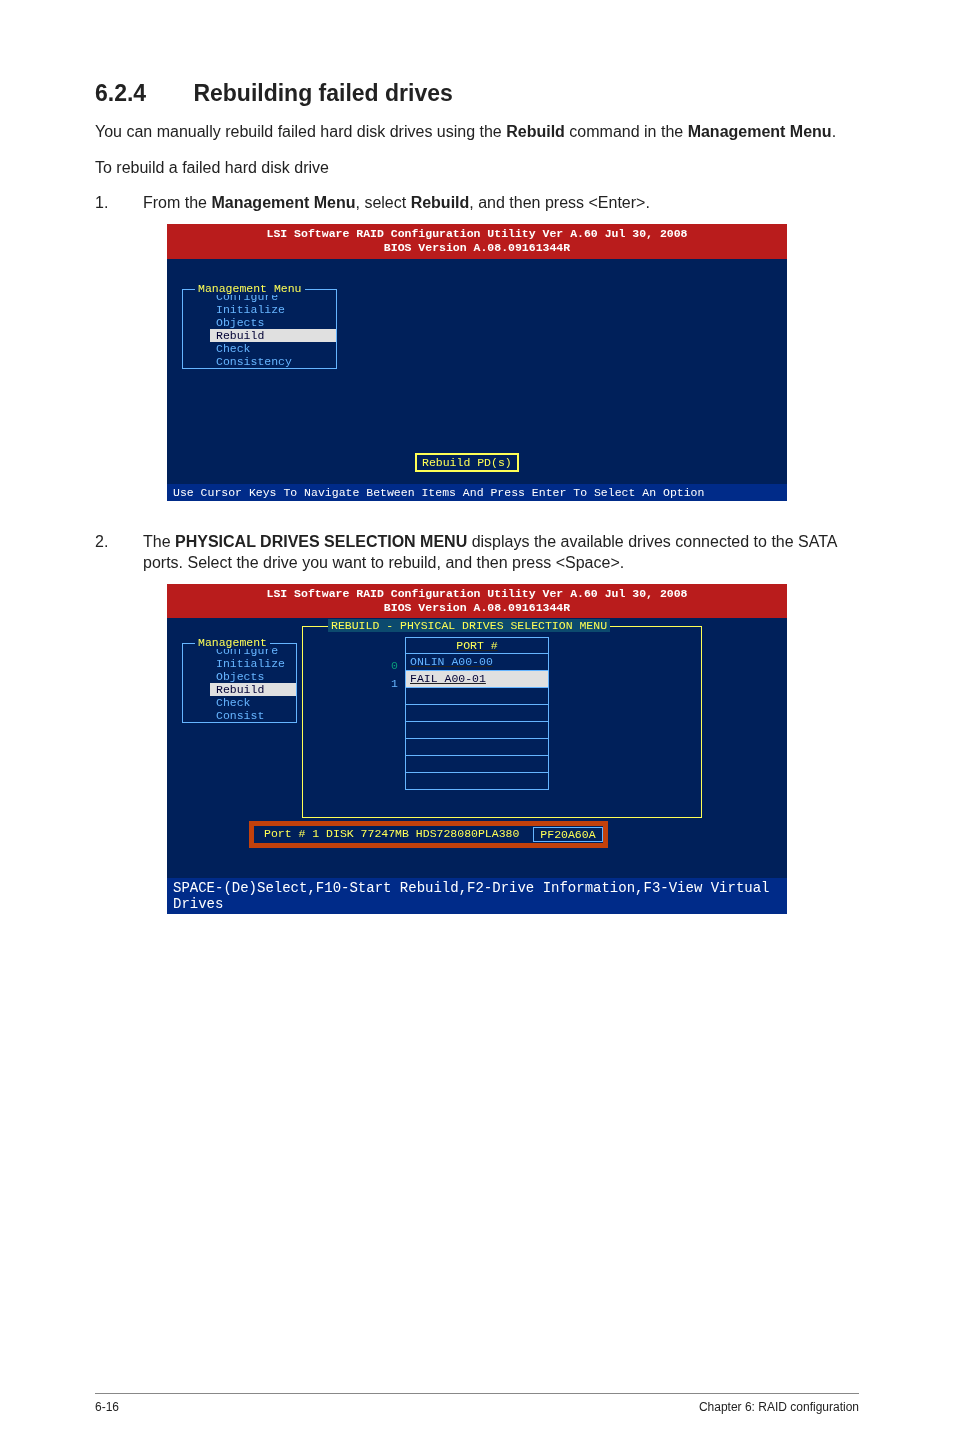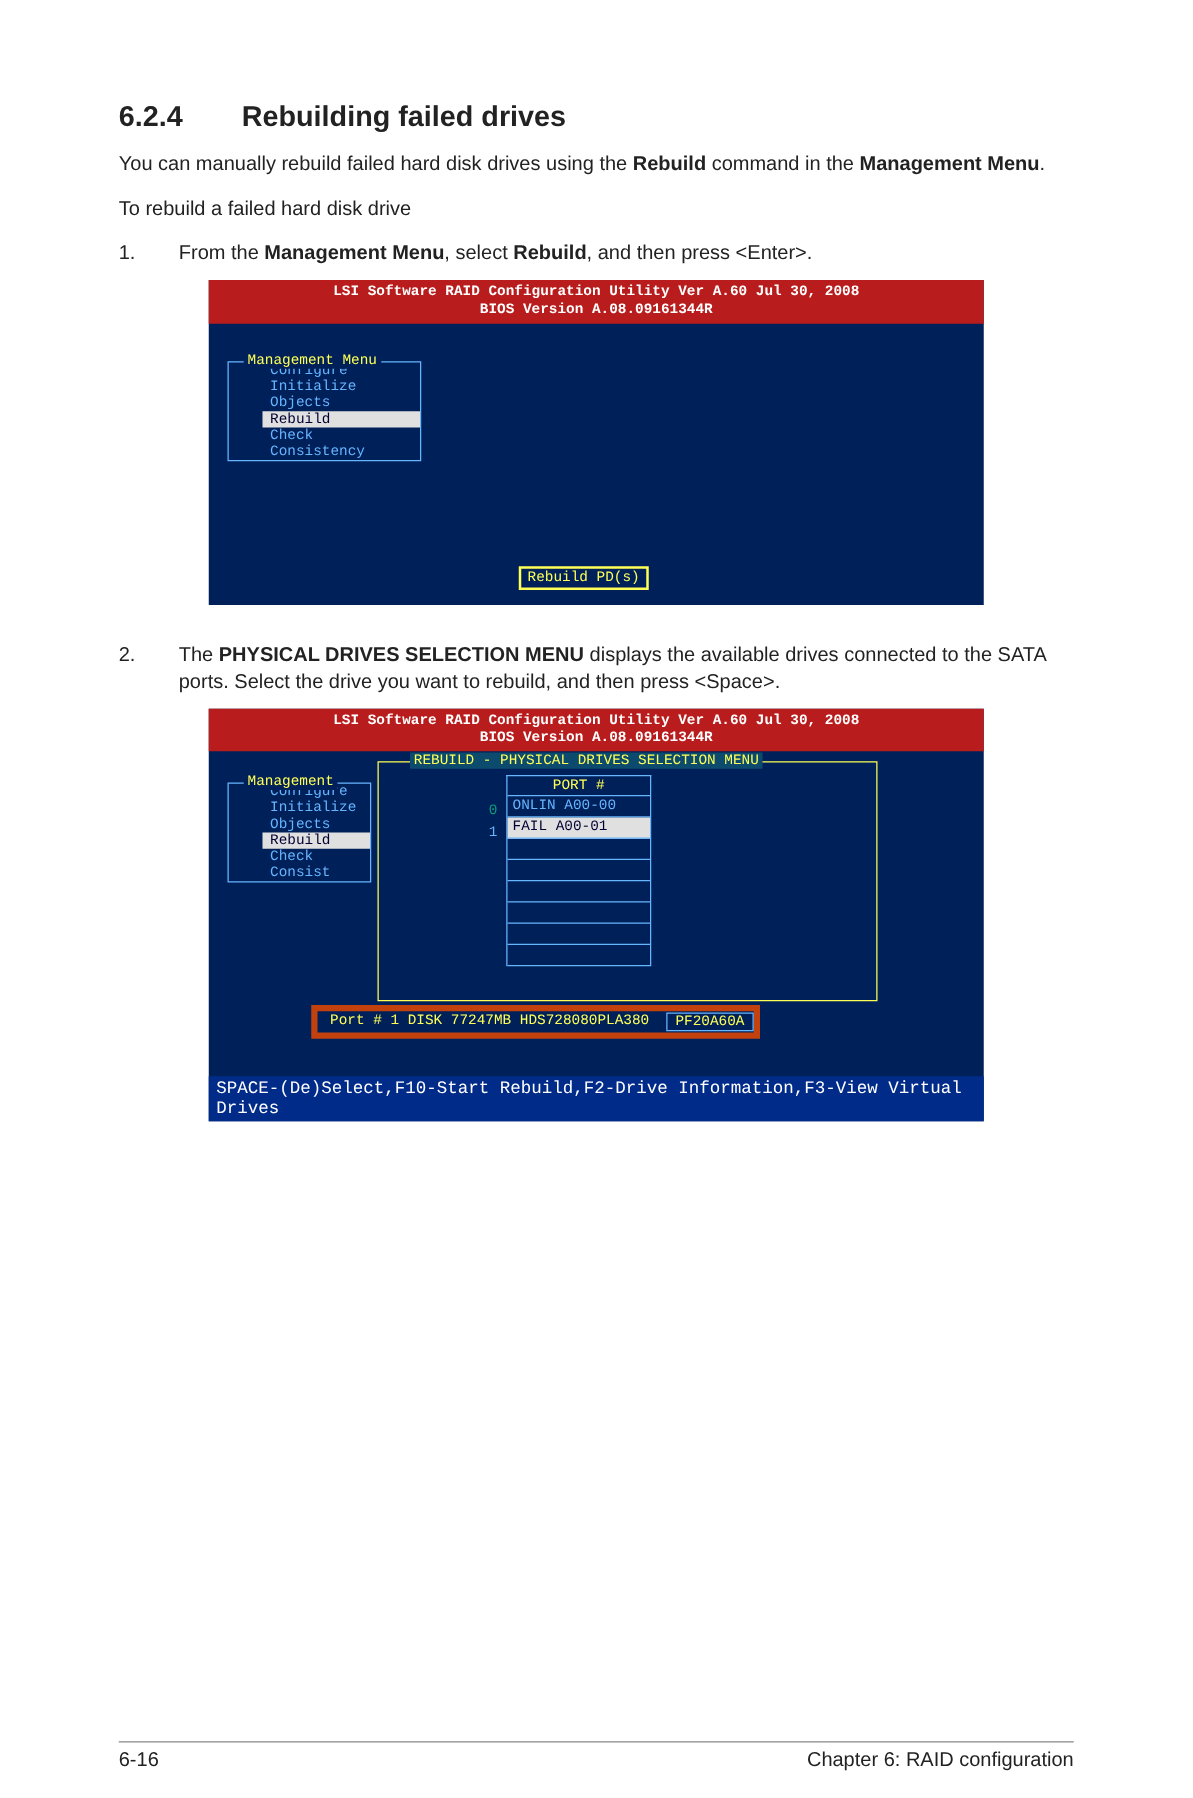--- a/index.html
+++ b/index.html
@@ -104,23 +104,24 @@
   .sel-title {
     position: absolute;
     top: -8px; left: 25px;
     background: #0c4a6e;
     color: #ffff55;
     padding: 0 3px;
   }
   .port-table {
     position: absolute;
     left: 102px; top: 10px;
-    width: 116px;
+    width: 144px;
     border: 1px solid #66b5ff;
     border-bottom: none;
+    text-decoration: underline;
   }
   .port-head {
     color: #ffff55;
     text-align: center;
     border-bottom: 1px solid #66b5ff;
     padding: 1px 0;
   }
   .port-cell {
     color: #66b5ff;
     border-bottom: 1px solid #66b5ff;
@@ -142,21 +143,21 @@
     display: flex;
     color: #ffff55;
   }
   .drive-info span { padding: 0 10px; }
   .drive-info .last { border: 1px solid #66b5ff; margin-left:4px; padding:0 6px;}
   .footer2 { font-size:14px; }
 
   .page-footer {
     display:flex;
     justify-content: space-between;
-    font-size: 16px;
+    font-size: 12px;
     color: #222;
     position: absolute;
     left: 95px;
     width: 764px;
     top: 1400px;
   }
   .hr-foot {
     position:absolute;
     left:95px;
     width:764px;
@@ -197,20 +198,21 @@
     <div class="mgmt-menu">
       <span class="mgmt-title">Management Menu</span>
       <div class="mgmt-item">Configure</div>
       <div class="mgmt-item">Initialize</div>
       <div class="mgmt-item">Objects</div>
       <div class="mgmt-item sel">Rebuild</div>
       <div class="mgmt-item">Check Consistency</div>
     </div>
     <div class="rebuild-pd">Rebuild PD(s)</div>
   </div>
+  <div class="bios-footer">Use Cursor Keys To Navigate Between Items And Press Enter To Select An Option</div>
 </div>
 
 <ol class="steps">
   <li class="step">
     <span class="step-num">2.</span>
     <span class="step-body">
       <span>The </span><b>PHYSICAL DRIVES SELECTION MENU</b><span> displays the available drives connected to the SATA ports. Select the drive you want to rebuild, and then press &lt;Space&gt;.</span>
     </span>
   </li>
 </ol>

